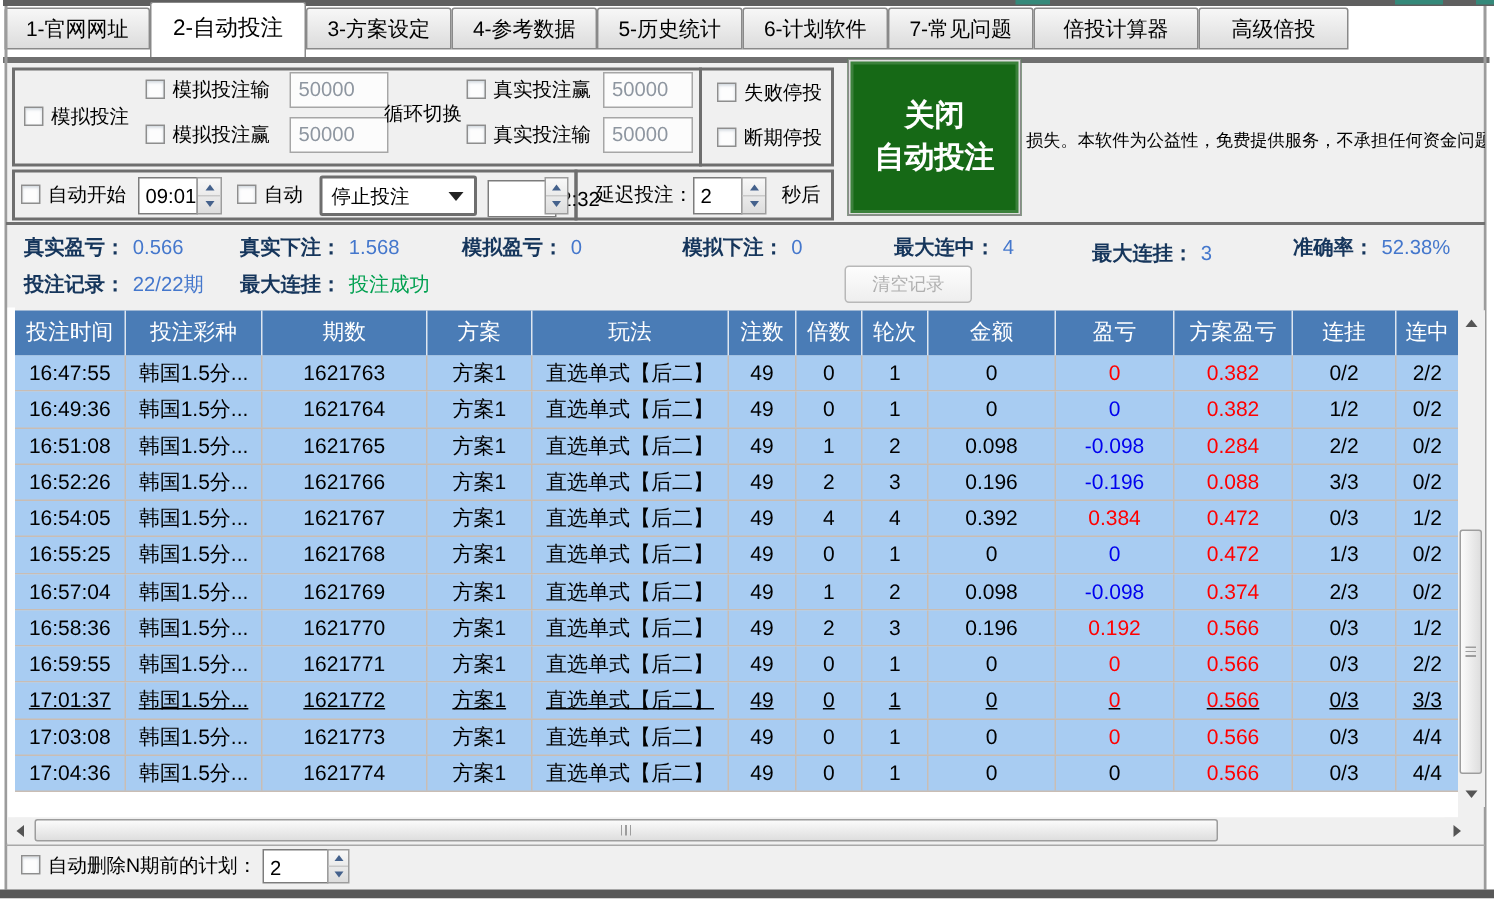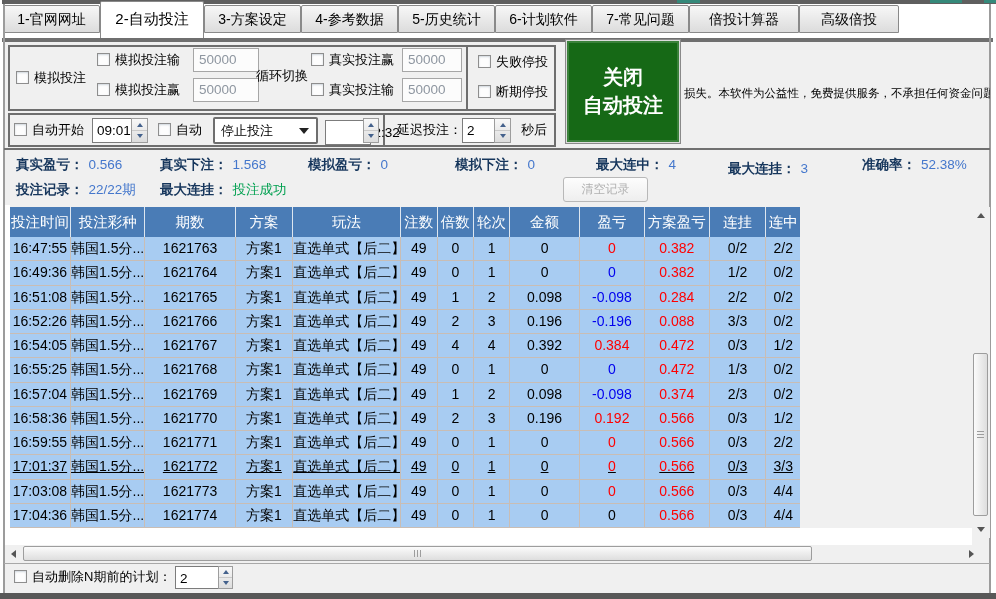--- a/index.html
+++ b/index.html
@@ -181,21 +181,21 @@
     </div>
   <div class="abs stat" style="left:16px;top:181px;">
     <span class="sl">投注记录：</span><span class="sv">22/22期</span>
   </div>
   <div class="abs stat" style="left:160px;top:181px;">
     <span class="sl">最大连挂：</span><span class="sv green">投注成功</span>
   </div>
   <div class="abs clear-btn" style="left:563px;top:177px;width:85px;height:25px;">清空记录</div>
 
   <div class="abs" style="left:5px;top:205px;width:5px;height:356px;background:#fff;"></div>
-  <div id="grid" class="abs" style="left:10px;top:207px;width:790px;">
+  <div id="grid" class="abs" style="left:10px;top:207px;width:962px;">
       <div class="thead">
         <div class="th" style="width: 74px;">投注时间</div>
         <div class="th" style="width: 91px;">投注彩种</div>
         <div class="th" style="width: 110px;">期数</div>
         <div class="th" style="width: 70px;">方案</div>
         <div class="th" style="width: 131px;">玩法</div>
         <div class="th" style="width: 45px;">注数</div>
         <div class="th" style="width: 44px;">倍数</div>
         <div class="th" style="width: 44px;">轮次</div>
         <div class="th" style="width: 85px;">金额</div>

